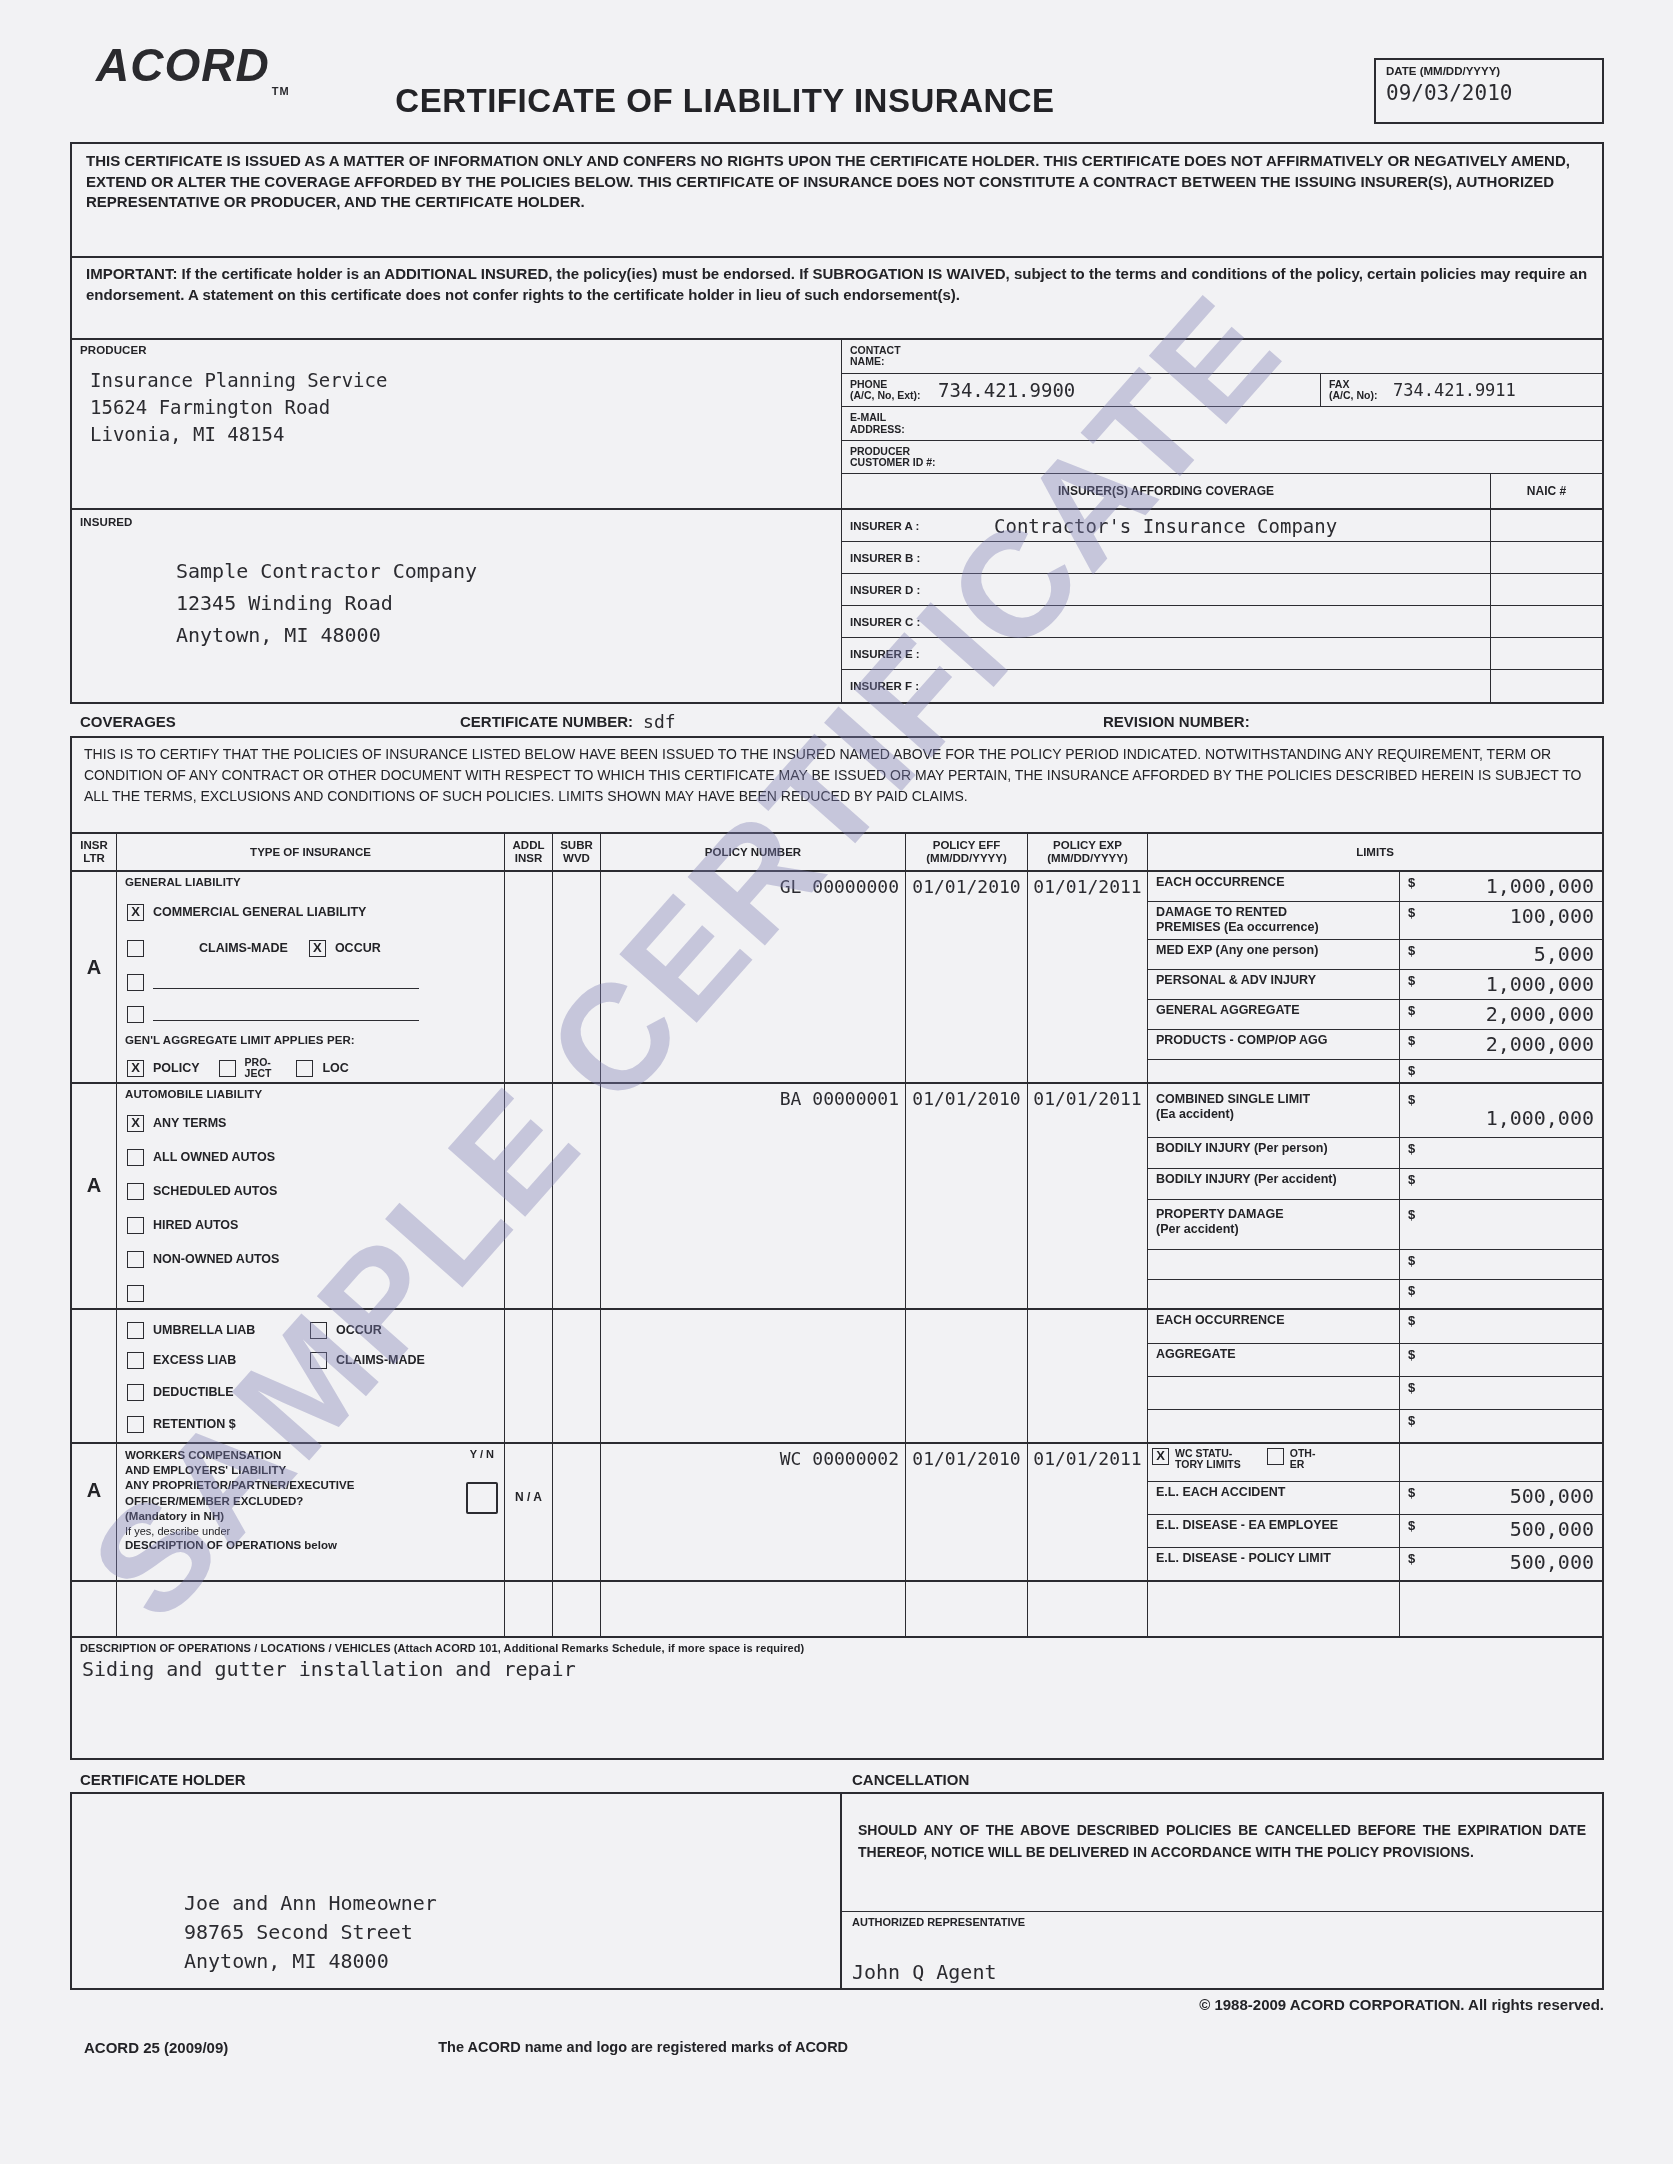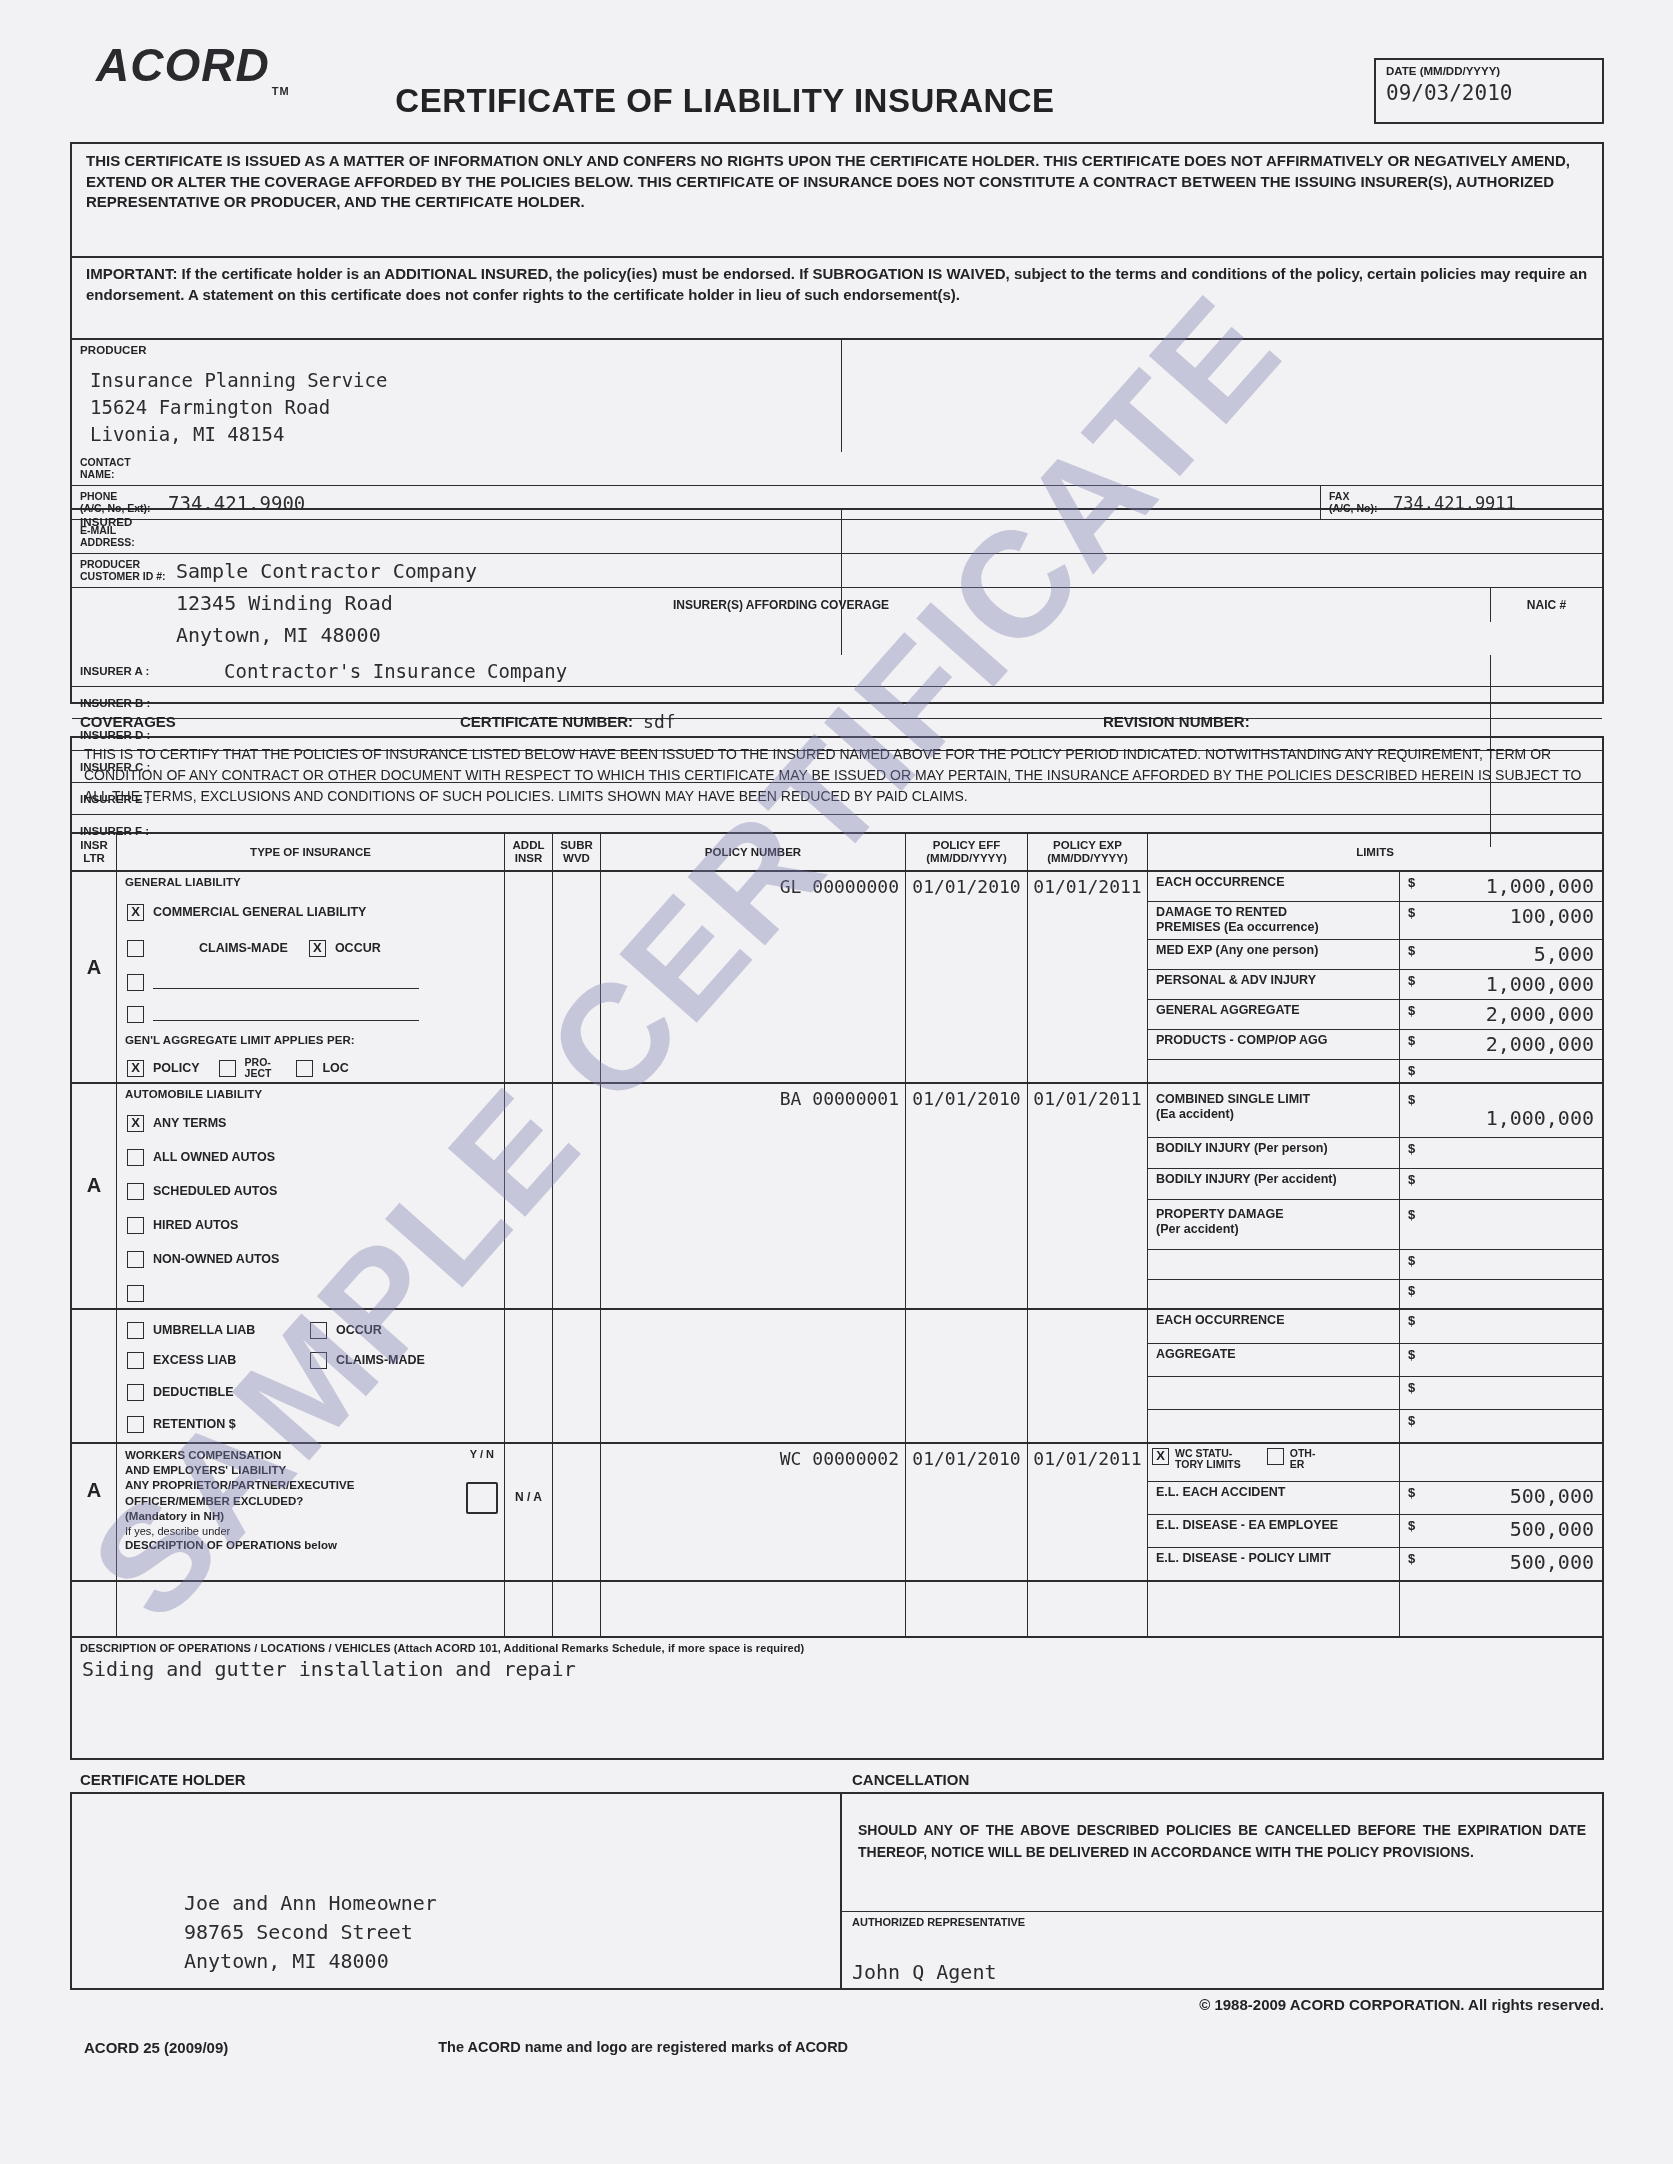--- a/index.html
+++ b/index.html
@@ -10,21 +10,21 @@
     color:#232327;
     position:relative;
     overflow:hidden;
   }
   .page { position:absolute; left:70px; top:30px; width:1534px; }
   .mono { font-family:"DejaVu Sans Mono","Liberation Mono",monospace; font-weight:400; color:#2b2b30; }
   .box2 { border:2px solid #2c2c31; }
   .mt-2 { margin-top:-2px; }
   .br { border-right:1.5px solid #2c2c31; }
   .bl { border-left:1.5px solid #2c2c31; }
-  .row { display:flex;flex-direction:column; }
+  .row { display:flex; }
   .small-lbl { font-size:11.5px; font-weight:700; line-height:1.15; letter-spacing:.1px; }
 
   
   .watermark {
     position:absolute; left:52px; top:1478px;
     transform:rotate(-48.5deg); transform-origin:0 50%;
     font-size:150px; font-weight:700; letter-spacing:3px;
     color:rgba(126,126,178,.38);
     white-space:nowrap; z-index:6; pointer-events:none;
   }

